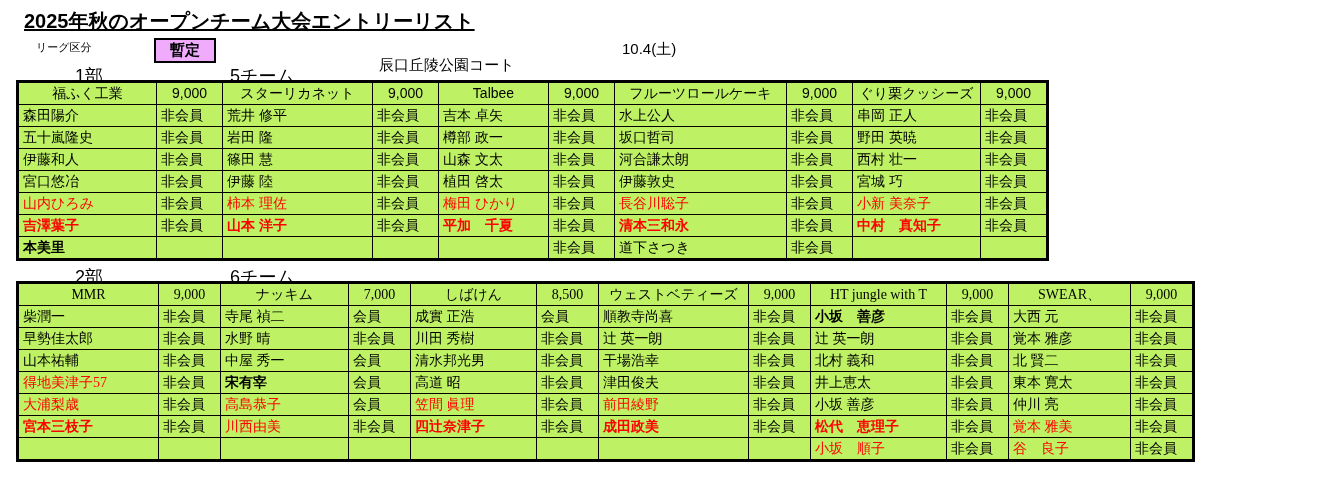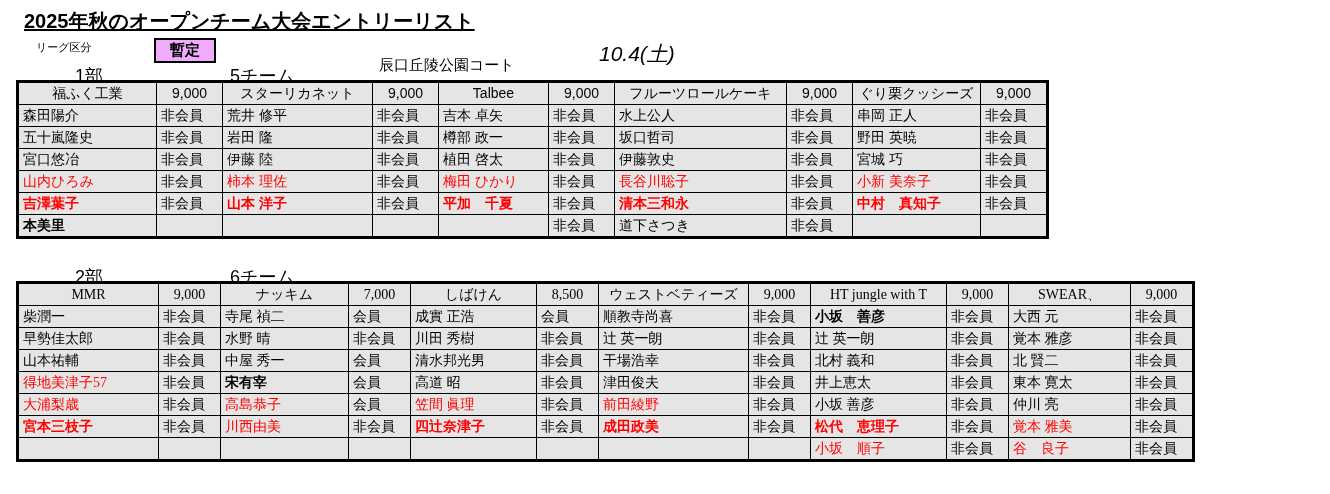--- a/index.html
+++ b/index.html
@@ -16,27 +16,27 @@
     text-decoration:underline;white-space:nowrap;
   }
   .sub-row{position:absolute;left:24px;top:38px;width:1000px;height:22px;}
   .sub-label{position:absolute;left:12px;top:2px;font-size:11px;white-space:nowrap;}
   .status-box{
     position:absolute;left:130px;top:0px;
     border:2px solid #000;padding:1px 14px;font-size:15px;font-weight:bold;
     background:#f0abfc;white-space:nowrap;
   }
   .venue{position:absolute;left:355px;top:18px;font-size:15px;white-space:nowrap;}
-  .date{position:absolute;left:575px;top:2px;font-size:21px;white-space:nowrap;font-style:italic;}
+  .date{position:absolute;left:598px;top:2px;font-size:15px;white-space:nowrap;}
 
   .section-head{position:absolute;font-size:18px;white-space:nowrap;}
 
   table.grid{
     position:absolute;border-collapse:collapse;table-layout:fixed;
-    background:#e5e5e5;
+    background:#bef264;
   }
   table.grid td{
     border:1px solid #000;height:21px;padding:0 4px;
     font-size:14px;line-height:19px;white-space:nowrap;overflow:hidden;
   }
   td.empty{border:1px solid #fff;}
   td.team{text-align:center;font-weight:normal;}
   td.fee{text-align:center;}
   td.name{text-align:left;}
   td.mem{text-align:left;}
@@ -105,20 +105,32 @@
             <td class="name ">岩田 隆</td>
             <td class="mem ">非会員</td>
             <td class="name ">樽部 政一</td>
             <td class="mem ">非会員</td>
             <td class="name ">坂口哲司</td>
             <td class="mem ">非会員</td>
             <td class="name ">野田 英暁</td>
             <td class="mem ">非会員</td>
           </tr>
           <tr>
+            <td class="name ">伊藤和人</td>
+            <td class="mem ">非会員</td>
+            <td class="name ">篠田 慧</td>
+            <td class="mem ">非会員</td>
+            <td class="name ">山森 文太</td>
+            <td class="mem ">非会員</td>
+            <td class="name ">河合謙太朗</td>
+            <td class="mem ">非会員</td>
+            <td class="name ">西村 壮一</td>
+            <td class="mem ">非会員</td>
+          </tr>
+          <tr>
             <td class="name ">宮口悠冶</td>
             <td class="mem ">非会員</td>
             <td class="name ">伊藤 陸</td>
             <td class="mem ">非会員</td>
             <td class="name ">植田 啓太</td>
             <td class="mem ">非会員</td>
             <td class="name ">伊藤敦史</td>
             <td class="mem ">非会員</td>
             <td class="name ">宮城 巧</td>
             <td class="mem ">非会員</td>

